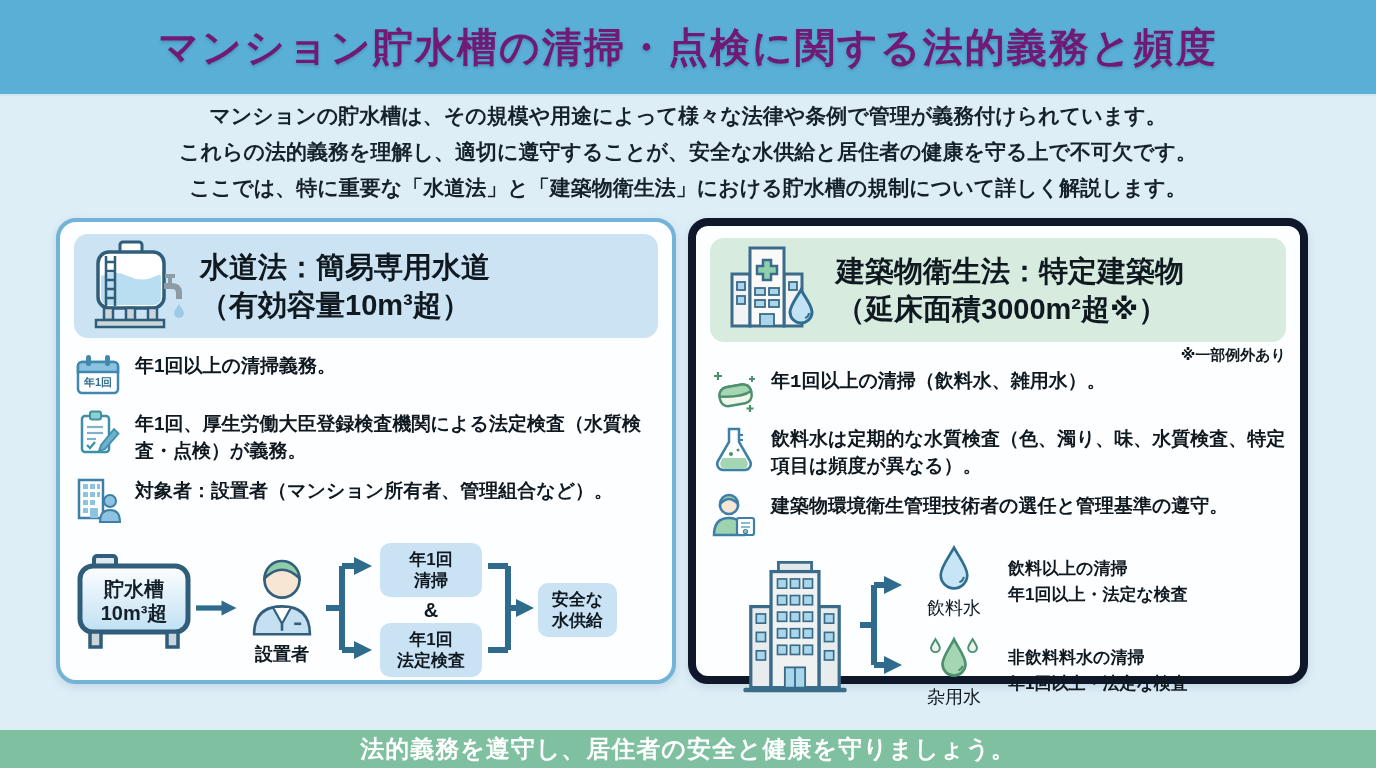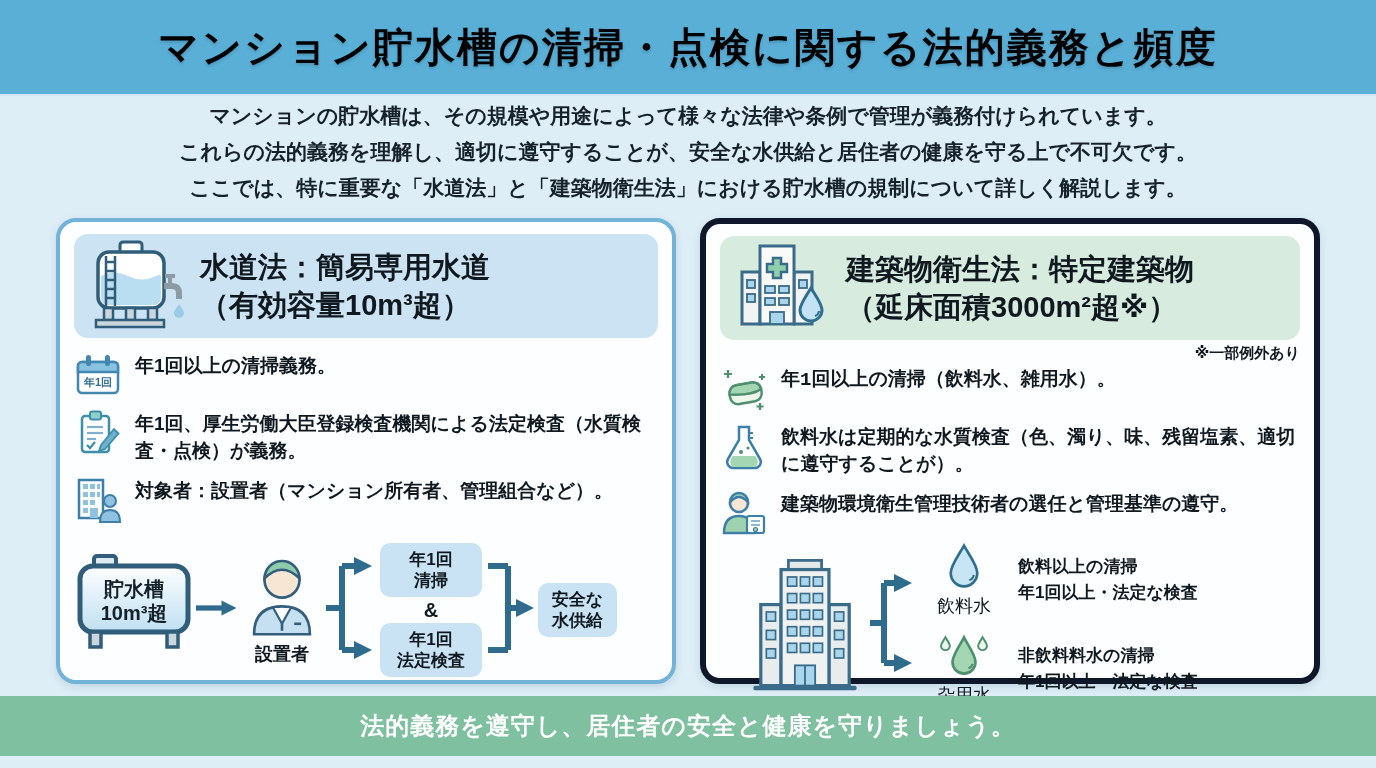--- a/index.html
+++ b/index.html
@@ -10,36 +10,36 @@
     font-family:"Liberation Sans","DejaVu Sans",sans-serif;
     color:#101820;
   }
   
   .title-bar{
     height:96px; background:#5AAFD7;
     display:flex; align-items:center; justify-content:center;
     border-bottom:2px solid #cfe6f2;
   }
   .title-bar h1{
-    margin:0; color:#000000; font-size:40px; font-weight:bold;
+    margin:0; color:#701a75; font-size:40px; font-weight:bold;
     letter-spacing:2px; text-shadow:0 2px 3px rgba(30,70,95,.25);
   }
   
   .intro{
     padding-top:2px; text-align:center;
     font-size:21px; font-weight:bold; line-height:36px; color:#16222B;
   }
   
-  .cards{ display:flex; gap:24px; padding:12px 56px 0; }
+  .cards{ display:flex; gap:12px; padding:12px 56px 0; }
   .card{
     width:620px; height:466px; background:#FCFEFF; border-radius:20px;
     padding:12px 14px; box-shadow:0 3px 8px rgba(60,110,140,.18);
   }
   .card.left{ border:4px solid #74B3D8; }
-  .card.right{ border:6px solid #0f172a; }
+  .card.right{ border:8px solid #0f172a; }
   .card-header{
     display:flex; align-items:center; gap:14px;
     border-radius:14px; padding:4px 12px; height:104px;
   }
   .left .card-header{ background:#CBE3F3; }
   .right .card-header{ background:#D7ECDF; }
   .card-title{ font-size:29px; font-weight:bold; line-height:1.32; }
   .note{ text-align:right; font-size:15px; font-weight:bold; margin-top:4px; height:18px; }
   .items{ margin-top:12px; display:flex; flex-direction:column; gap:10px; }
   .right .items{ margin-top:2px;font-family:Liberation Mono, monospace; }
@@ -57,21 +57,21 @@
     font-size:17px; font-weight:bold; line-height:1.25; padding:4px 2px;
   }
   .amp{ font-size:20px; font-weight:bold; line-height:1; padding:3px 0; }
   .branches{ display:flex; flex-direction:column; gap:14px; }
   .branch{ display:flex; align-items:center; gap:14px; }
   .branch-figure{ width:80px; display:flex; flex-direction:column; align-items:center; }
   .branch-figure .flabel{ font-size:18px; font-weight:normal; margin-top:1px; }
   .branch-text{ font-size:17px; font-weight:bold; line-height:1.55; }
   
   .footer{
-    position:absolute; left:0; bottom:12px; width:100%; height:60px;
+    position:absolute; left:0; bottom:0; width:100%; height:38px;
     background:#7EC09F; display:flex; align-items:center; justify-content:center;
   }
   .footer .msg{ color:#ffffff; font-size:24px; font-weight:bold; letter-spacing:1px; }
   svg text{ font-family:"Liberation Sans","DejaVu Sans",sans-serif; }
 </style>
 </head>
 <body>
 
 <div class="page">
 
@@ -280,21 +280,21 @@
           <span class="ic">
             <svg width="48" height="48" viewBox="0 0 48 48">
               <path d="M19 5 h10 v13 l11 19 a6 6 0 0 1 -5 9 H13 a6 6 0 0 1 -5 -9 L19 18 z" fill="#fff" stroke="#3E7FA8" stroke-width="2.5"></path>
               <path d="M12.5 34 h23 l2 4 a5 5 0 0 1 -4.5 7 H15 a5 5 0 0 1 -4.5 -7 z" fill="#A5D6B4"></path>
               <line x1="29" y1="11" x2="33" y2="11" stroke="#3E7FA8" stroke-width="2"></line>
               <line x1="29" y1="16" x2="33" y2="16" stroke="#3E7FA8" stroke-width="2"></line>
               <circle cx="21" cy="30" r="2" fill="#4E8F6E"></circle>
               <circle cx="28" cy="26" r="1.5" fill="#4E8F6E"></circle>
             </svg>
           </span>
-          <span class="txt">飲料水は定期的な水質検査（色、濁り、味、残留塩素、適切に遵守することが）。</span>
+          <span class="txt">飲料水は定期的な水質検査（色、濁り、味、水質検査、特定項目は頻度が異なる）。</span>
         </div>
         <div class="item">
           <span class="ic">
             <svg width="48" height="48" viewBox="0 0 48 48">
               <circle cx="19" cy="14" r="9" fill="#F7E6D4" stroke="#3E7FA8" stroke-width="2.5"></circle>
               <path d="M10 13 a9 9 0 0 1 18 0 q-5 -5 -9 -5 t-9 5 z" fill="#9FD3AF" stroke="#3E7FA8" stroke-width="2.5"></path>
               <path d="M4 44 q0 -17 15 -17 q15 0 15 17 z" fill="#9FD3AF" stroke="#3E7FA8" stroke-width="2.5"></path>
               <rect x="27" y="27" width="17" height="17" rx="2" fill="#fff" stroke="#3E7FA8" stroke-width="2.2"></rect>
               <line x1="31" y1="32" x2="40" y2="32" stroke="#7FB0CC" stroke-width="1.8"></line>
               <line x1="31" y1="36" x2="40" y2="36" stroke="#7FB0CC" stroke-width="1.8"></line>

